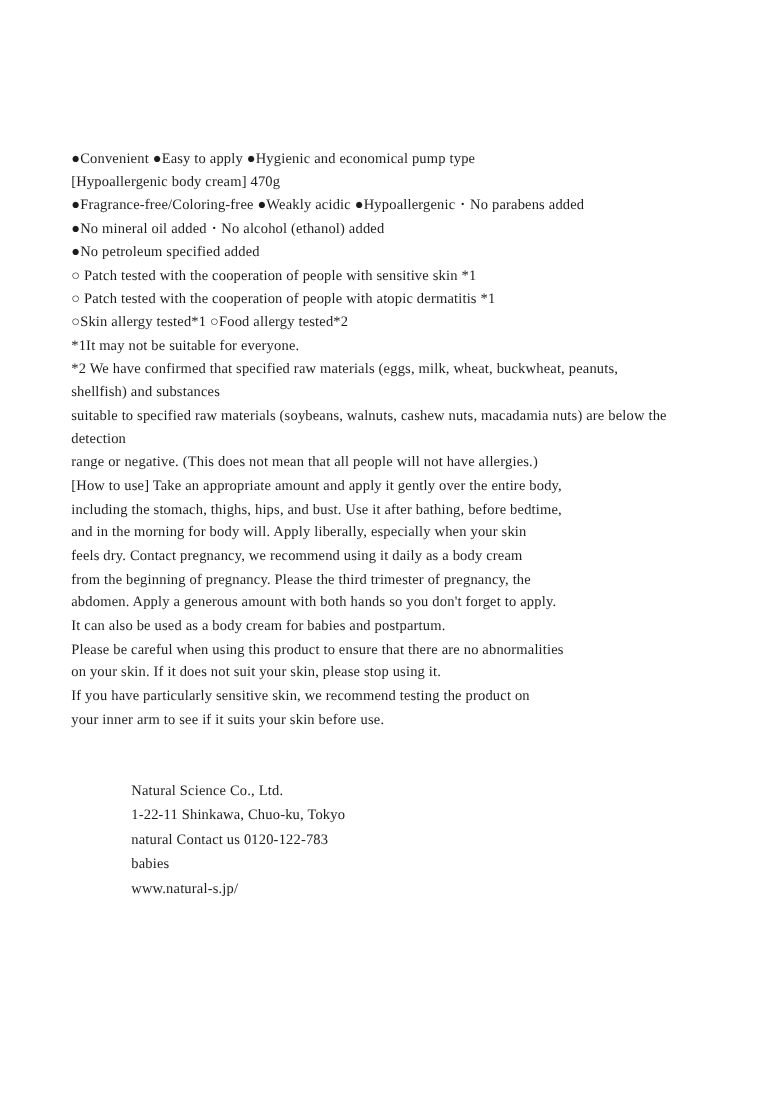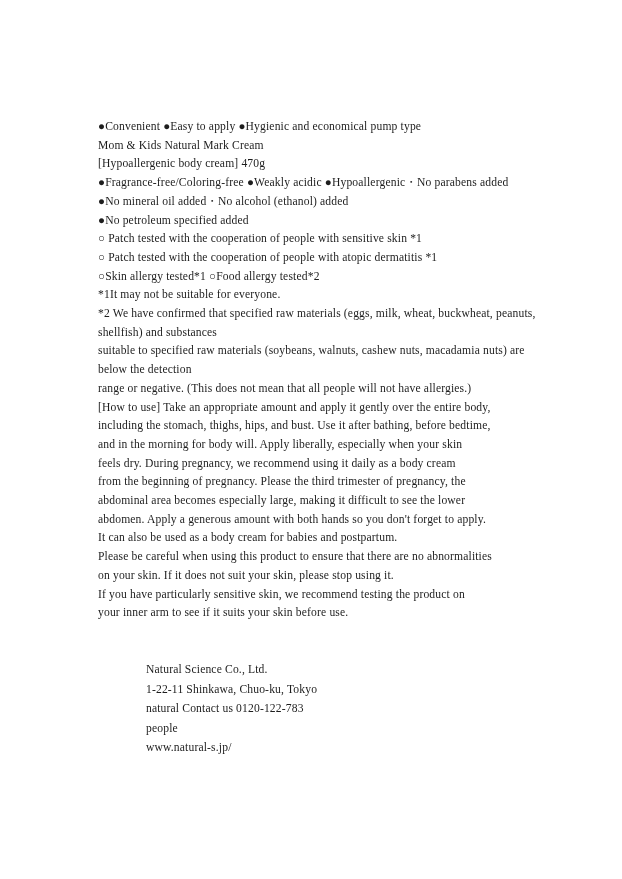--- a/index.html
+++ b/index.html
@@ -12,21 +12,21 @@
     background: #ffffff;
     font-family: "Liberation Serif", serif;
     color: #1a1a1a;
     overflow: hidden;
   }
   .page {
     position: relative;
     width: 622px;
     height: 879px;
     box-sizing: border-box;
-    padding: 118px 78px 0 98px;
+    padding: 118px 78px 0 57px;
   }
   .doc-body p {
     margin: 0;
     font-size: 11.6px;
     line-height: 18.7px;
     letter-spacing: 0.15px;
     color: #1d1d1d;
     white-space: pre-wrap;
   }
   .doc-body p.blank {
@@ -36,48 +36,46 @@
     line-height: 19.4px;
     margin-left: 48px;
   }
 </style>
 </head>
 <body>
 
 <div class="page">
   <div class="doc-body">
     <p>●Convenient ●Easy to apply ●Hygienic and economical pump type</p>
-    <p>Mom &amp; Kids Natural Mark Cream</p>
     <p>[Hypoallergenic body cream] 470g</p>
     <p>●Fragrance-free/Coloring-free ●Weakly acidic ●Hypoallergenic・No parabens added</p>
     <p>●No mineral oil added・No alcohol (ethanol) added</p>
     <p>●No petroleum specified added</p>
     <p>○ Patch tested with the cooperation of people with sensitive skin *1</p>
     <p>○ Patch tested with the cooperation of people with atopic dermatitis *1</p>
     <p>○Skin allergy tested*1 ○Food allergy tested*2</p>
     <p>*1It may not be suitable for everyone.</p>
     <p>*2 We have confirmed that specified raw materials (eggs, milk, wheat, buckwheat, peanuts,</p>
     <p>shellfish) and substances</p>
     <p>suitable to specified raw materials (soybeans, walnuts, cashew nuts, macadamia nuts) are below the detection</p>
     <p>range or negative. (This does not mean that all people will not have allergies.)</p>
     <p>[How to use] Take an appropriate amount and apply it gently over the entire body,</p>
     <p>including the stomach, thighs, hips, and bust. Use it after bathing, before bedtime,</p>
     <p>and in the morning for body will. Apply liberally, especially when your skin</p>
-    <p>feels dry. During pregnancy, we recommend using it daily as a body cream</p>
+    <p>feels dry. Contact pregnancy, we recommend using it daily as a body cream</p>
     <p>from the beginning of pregnancy. Please the third trimester of pregnancy, the</p>
-    <p>abdominal area becomes especially large, making it difficult to see the lower</p>
     <p>abdomen. Apply a generous amount with both hands so you don't forget to apply.</p>
     <p>It can also be used as a body cream for babies and postpartum.</p>
     <p>Please be careful when using this product to ensure that there are no abnormalities</p>
     <p>on your skin. If it does not suit your skin, please stop using it.</p>
     <p>If you have particularly sensitive skin, we recommend testing the product on</p>
     <p>your inner arm to see if it suits your skin before use.</p>
     <p class="blank"></p>
     <p class="blank"></p>
   </div>
   <div class="doc-body company-block">
     <p>Natural Science Co., Ltd.</p>
     <p>1-22-11 Shinkawa, Chuo-ku, Tokyo</p>
     <p>natural Contact us 0120-122-783</p>
-    <p>people</p>
+    <p>babies</p>
     <p>www.natural-s.jp/</p>
   </div>
 </div>
 
 </body></html>

